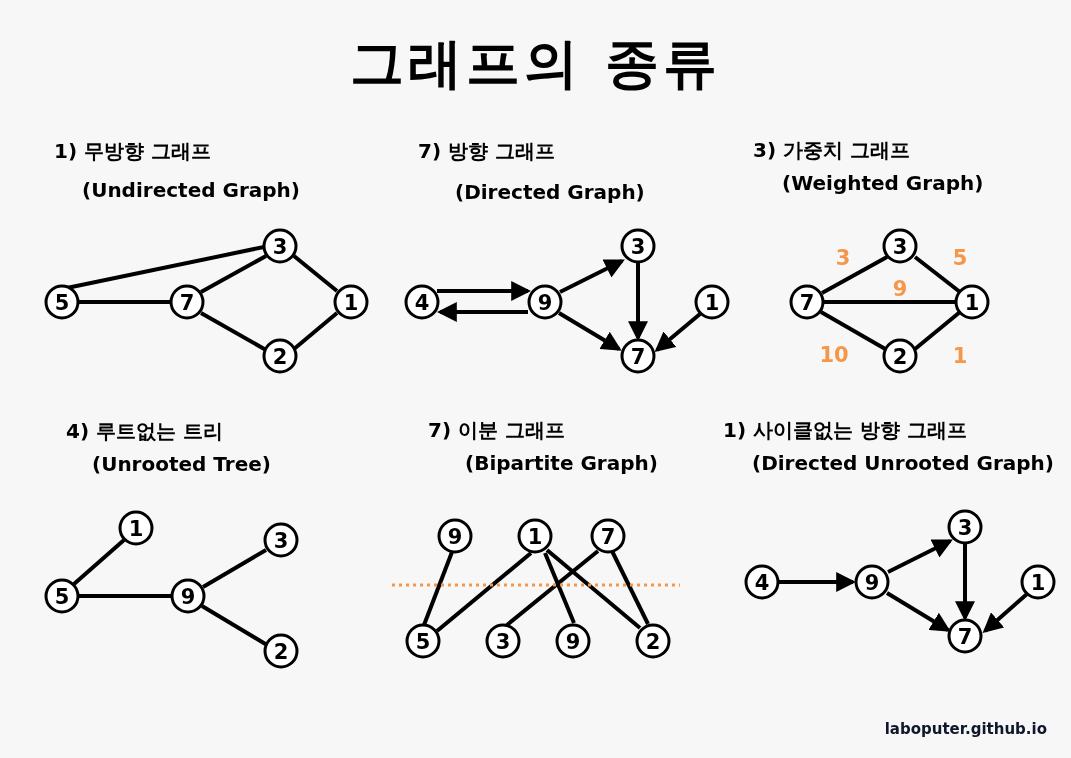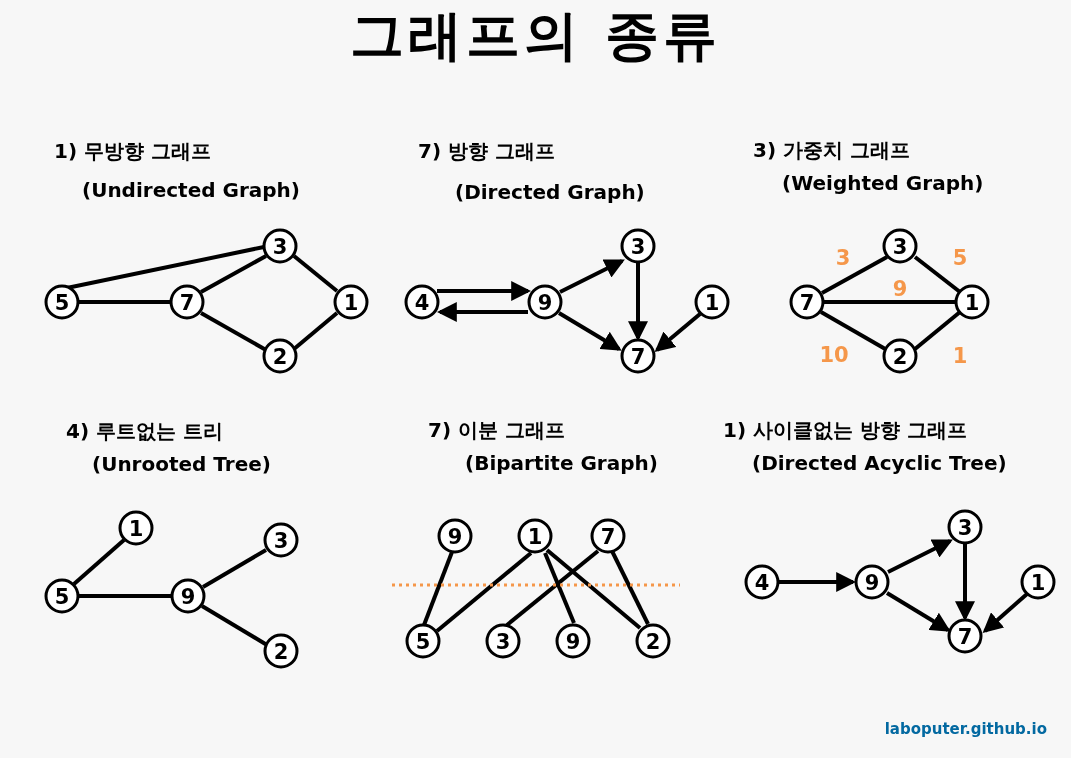--- a/index.html
+++ b/index.html
@@ -1,27 +1,27 @@
 <!DOCTYPE html>
 <html><head>
 <meta charset="utf-8">
 <style>
   html, body { margin:0; padding:0; }
   body { width:1071px; height:758px; background:#f7f7f7; position:relative; overflow:hidden;
          font-family:"DejaVu Sans", sans-serif; color:#000; }
-  .title { position:absolute; left:0; width:1071px; top:0; text-align:center;
+  .title { position:absolute; left:0; width:1071px; top:28px; text-align:center;
            font-size:54px; font-weight:bold; letter-spacing:4px; }
   .sec-title { position:absolute; font-size:20px; font-weight:bold; white-space:nowrap; line-height:1; }
   .sec-sub { position:absolute; font-size:20px; font-weight:bold; white-space:nowrap; line-height:1; }
   svg.graph { position:absolute; left:0; top:0; width:1071px; height:758px; }
   .node circle { fill:#fff; stroke:#000; stroke-width:3; }
   .node text { font-family:"DejaVu Sans", sans-serif; font-weight:bold; font-size:21px; text-anchor:middle; dominant-baseline:central; }
   .edge { stroke:#000; stroke-width:4; fill:none; }
   .weight { fill:#f5974a; font-family:"DejaVu Sans", sans-serif; font-weight:bold; font-size:21px; text-anchor:middle; dominant-baseline:central; }
-  .footer { position:absolute; right:24px; top:720px; font-size:15px; font-weight:bold; color:#0369a1; }
+  .footer { position:absolute; right:24px; top:720px; font-size:15px; font-weight:bold; color:#0f172a; }
 </style>
 </head>
 <body>
 
 <div class="title">그래프의 종류</div>
 
 <div class="sec-title" style="left:54px;top:141px">1) 무방향 그래프</div>
 <div class="sec-sub" style="left:82px;top:180px">(Undirected Graph)</div>
 
 <div class="sec-title" style="left:418px;top:141px">7) 방향 그래프</div>
@@ -30,21 +30,21 @@
 <div class="sec-title" style="left:753px;top:140px">3) 가중치 그래프</div>
 <div class="sec-sub" style="left:782px;top:173px">(Weighted Graph)</div>
 
 <div class="sec-title" style="left:66px;top:421px">4) 루트없는 트리</div>
 <div class="sec-sub" style="left:92px;top:454px">(Unrooted Tree)</div>
 
 <div class="sec-title" style="left:428px;top:420px">7) 이분 그래프</div>
 <div class="sec-sub" style="left:465px;top:453px">(Bipartite Graph)</div>
 
 <div class="sec-title" style="left:723px;top:420px">1) 사이클없는 방향 그래프</div>
-<div class="sec-sub" style="left:752px;top:453px">(Directed Acyclic Tree)</div>
+<div class="sec-sub" style="left:752px;top:453px">(Directed Unrooted Graph)</div>
 
 <svg class="graph" viewBox="0 0 1071 758">
   <defs>
     <marker id="arr" markerWidth="5" markerHeight="5" refX="4.2" refY="2.5" orient="auto" markerUnits="strokeWidth">
       <path d="M0,0 L5,2.5 L0,5 z" fill="#000"></path>
     </marker>
   </defs>
 
   <g>
     <line class="edge" x1="62" y1="289" x2="264" y2="247"></line>

